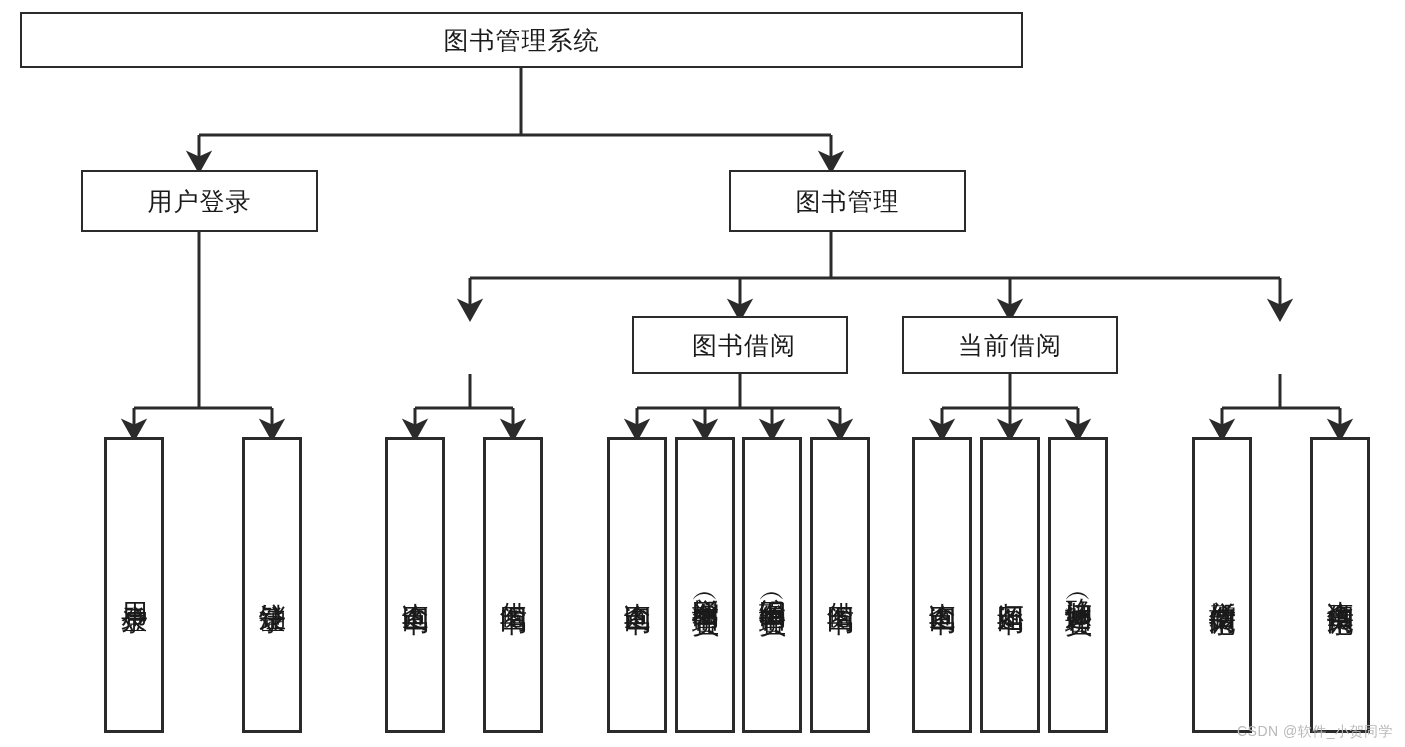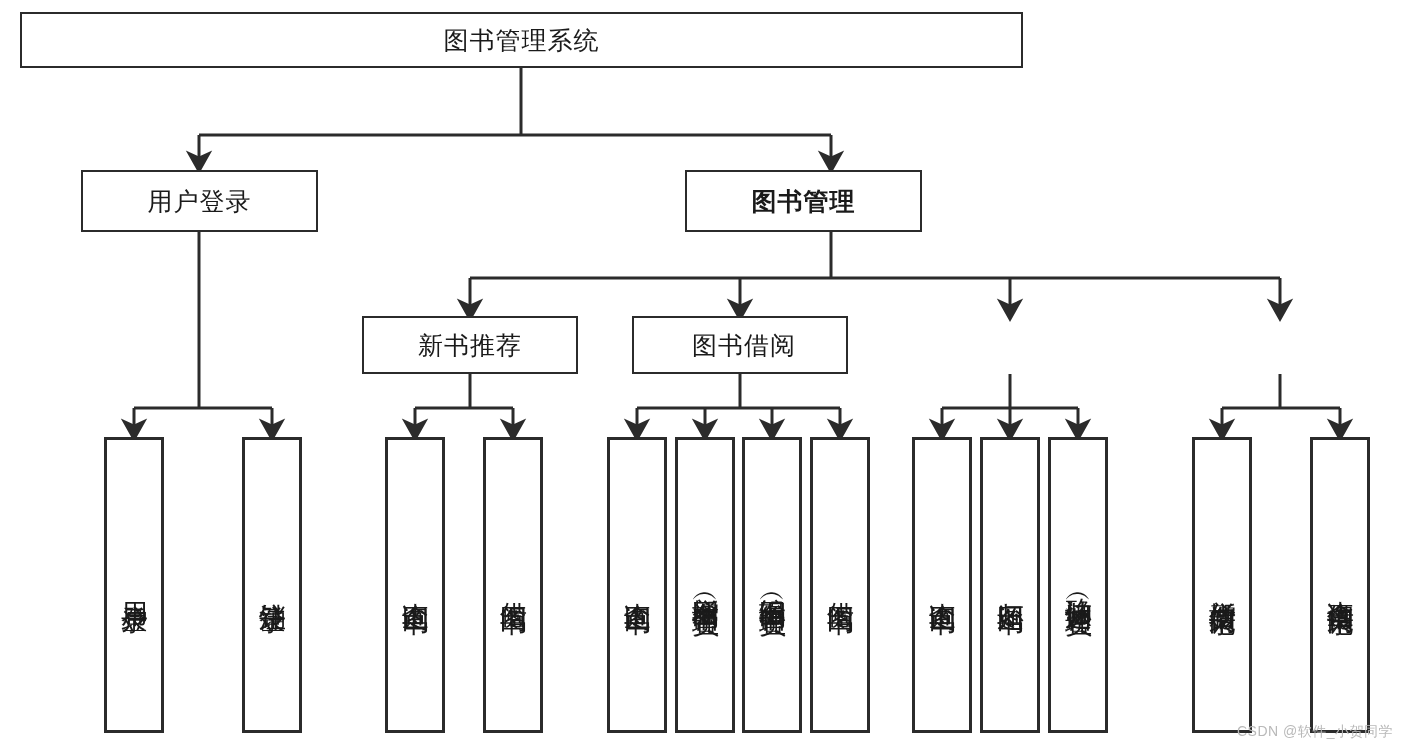--- a/index.html
+++ b/index.html
@@ -115,29 +115,29 @@
     </g>
   </svg>
 
   <div class="node h" style="left:20px; top:12px; width:1003px; height:56px;">
     <span>图书管理系统</span>
   </div>
 
   <div class="node h" style="left:81px; top:170px; width:237px; height:62px;">
     <span>用户登录</span>
   </div>
-  <div class="node h" style="left:685px; top:170px; width:237px; height:62px;font-weight:bold;">
+  <div class="node h" style="left:729px; top:170px; width:237px; height:62px;">
     <span>图书管理</span>
   </div>
 
-  <div class="node h" style="left:362px; top:316px; width:216px; height:58px;">
-    <span>新书推荐</span>
-  </div>
   <div class="node h" style="left:632px; top:316px; width:216px; height:58px;padding-left:8px;">
     <span>图书借阅</span>
+  </div>
+  <div class="node h" style="left:902px; top:316px; width:216px; height:58px;">
+    <span>当前借阅</span>
   </div>
 
   <div class="node leaf" style="left:104px; top:437px; width:60px; height:296px;">
     <span class="vlabel">用户登录</span>
   </div>
   <div class="node leaf" style="left:242px; top:437px; width:60px; height:296px;">
     <span class="vlabel">注销登录</span>
   </div>
 
   <div class="node leaf" style="left:385px; top:437px; width:60px; height:296px;">

